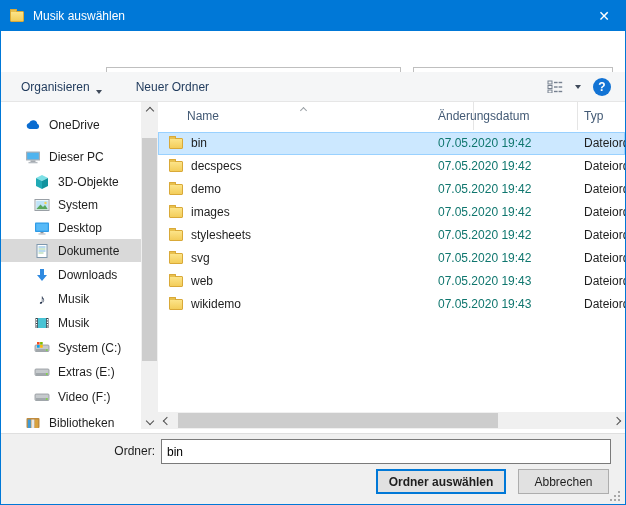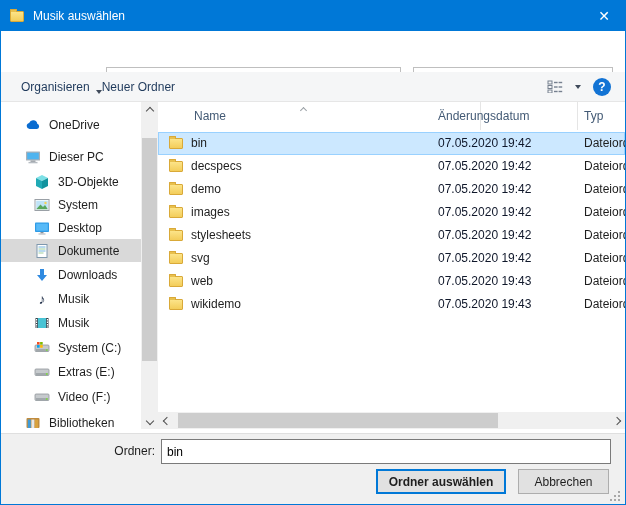--- a/index.html
+++ b/index.html
@@ -37,21 +37,21 @@
   .addr-chev{position:absolute;right:10px;top:11px;border-color:#444;}
   .refreshbox{position:absolute;left:366px;top:36px;width:34px;height:28px;border:1px solid #bfbfbf;border-left:none;background:#fff;display:flex;align-items:center;justify-content:center;font-size:14px;color:#333;}
   .searchbox{position:absolute;left:412px;top:36px;width:200px;height:28px;border:1px solid #bfbfbf;background:#fff;display:flex;align-items:center;padding-left:10px;}
   .searchbox input{border:none;outline:none;font-size:12px;color:#1e1e1e;width:160px;margin-left:8px;background:transparent;}
   .searchbox input::placeholder{color:#7b7b7b;opacity:1;}
 
   
   .toolbar{position:absolute;left:0;top:71px;width:100%;height:30px;background:#f5f6f7;border-bottom:1px solid #e6e6e6;display:flex;align-items:center;}
   .tool-item{font-size:12px;color:#1e395b;display:flex;align-items:center;gap:6px;}
   .tool-organize{margin-left:20px;align-items:flex-end;}
-  .tool-newfolder{text-align:right;}
+  .tool-newfolder{margin-left:34px;text-align:right;}
   .tri{width:0;height:0;border-left:3.5px solid transparent;border-right:3.5px solid transparent;border-top:4.5px solid #3f4a5a;}
   .tool-right{position:absolute;right:14px;display:flex;align-items:center;gap:12px;}
   .help-btn{width:18px;height:18px;border-radius:50%;background:#1273d4;color:#fff;font-size:12px;font-weight:bold;display:flex;align-items:center;justify-content:center;}
 
   
   .main{position:absolute;left:0;top:101px;width:100%;height:331px;background:#fff;overflow:hidden;text-align:right;}
 
   
   .side-item{position:absolute;left:0;width:140px;height:23px;display:flex;align-items:center;gap:8px;font-size:12px;color:#1e1e1e;}
   .side-item.lvl0{padding-left:24px;}
@@ -61,29 +61,29 @@
   .note{font-size:14px;color:#1b2a44;line-height:16px;}
 
   
   .vscroll{position:absolute;left:140px;top:0;width:17px;height:327px;background:#f0f0f0;}
   .vscroll .arrow{position:absolute;left:0;width:17px;height:17px;display:flex;align-items:center;justify-content:center;}
   .vscroll .thumb{position:absolute;left:1px;top:36px;width:15px;height:223px;background:#cdcdcd;}
 
   
   .listhead{position:absolute;left:157px;top:0;width:467px;height:28px;background:#fff;}
   .col{position:absolute;top:0;height:28px;display:flex;align-items:center;font-size:12px;color:#435a75;border-right:1px solid #e5e5e5;}
-  .col-name{left:15px;width:308px;padding-left:21px;}
+  .col-name{left:8px;width:308px;padding-left:21px;}
   .col-date{left:273px;width:147px;padding-left:7px;}
   .col-type{left:420px;width:47px;padding-left:6px;border-right:none;}
   .sort-chev{position:absolute;left:143px;top:6px;border-color:#9aa0a6;width:5px;height:5px;}
   .row{position:absolute;left:157px;width:467px;height:23px;}
   .row.selected{background:#cce8ff;box-shadow:inset 0 0 0 1px #99d1ff;}
   .row .fold{position:absolute;left:11px;top:6px;}
   .row .fname{position:absolute;left:33px;top:4px;font-size:12px;color:#1e1e1e;}
-  .row .fdate{position:absolute;left:280px;top:4px;font-size:12px;color:#0f172a;}
+  .row .fdate{position:absolute;left:280px;top:4px;font-size:12px;color:#0f766e;}
   .row .ftype{position:absolute;left:426px;top:4px;width:41px;font-size:12px;color:#1e1e1e;white-space:nowrap;overflow:hidden;}
 
   
   .hscroll{position:absolute;left:157px;top:310px;width:467px;height:17px;background:#f0f0f0;}
   .hscroll .arrow{position:absolute;top:0;width:17px;height:17px;display:flex;align-items:center;justify-content:center;}
   .hscroll .thumb{position:absolute;left:20px;top:1px;width:320px;height:15px;background:#cdcdcd;}
 
   
   .footer{position:absolute;left:0;top:432px;width:100%;height:73px;background:#f0f0f0;border-top:1px solid #dfdfdf;}
   .folder-label{position:absolute;left:0;top:10px;width:154px;text-align:right;font-size:12px;color:#1e1e1e;}

